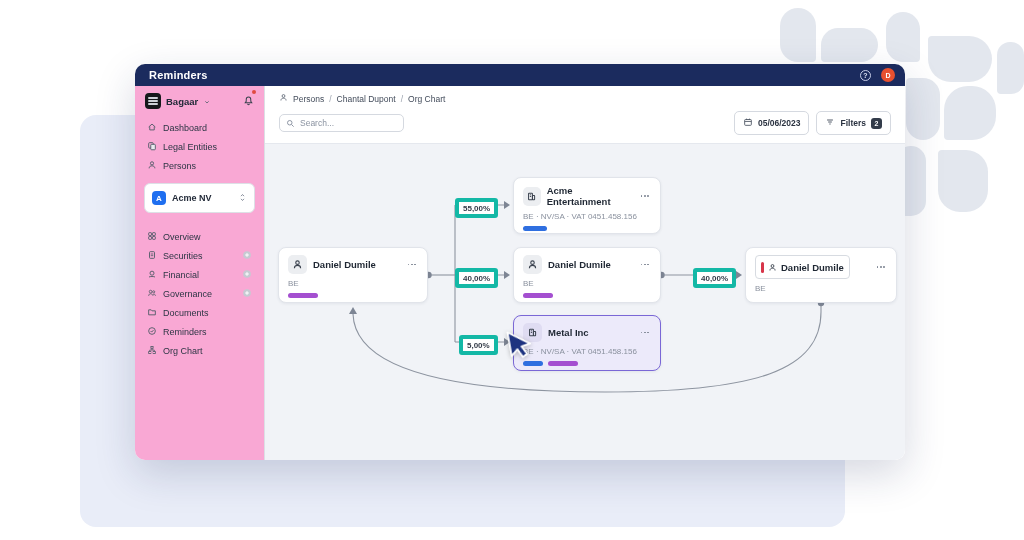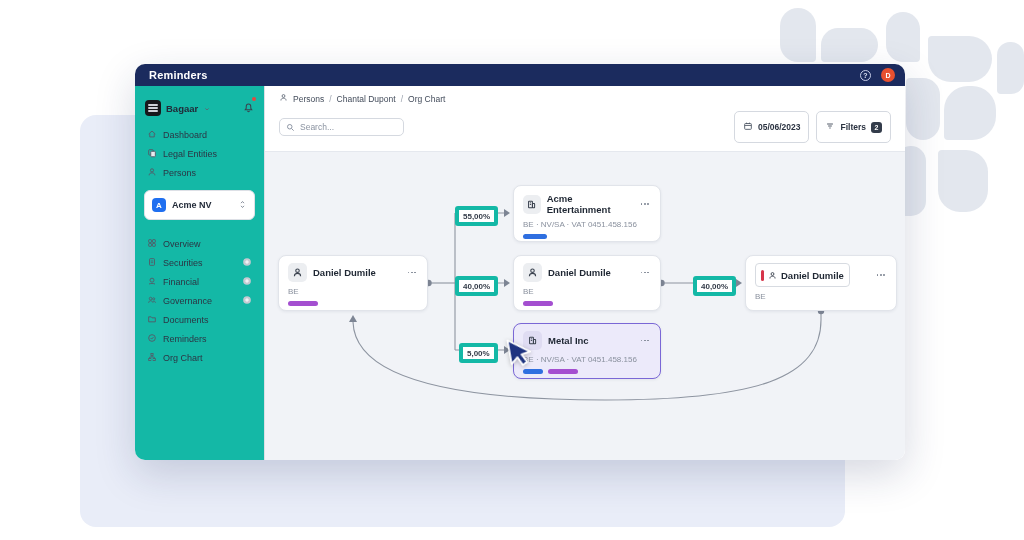--- a/index.html
+++ b/index.html
@@ -31,22 +31,22 @@
   .help-circle { width:11px; height:11px; border:1px solid #c6cde8; border-radius:50%;
                  color:#dde3f6; font-size:7px; display:flex; align-items:center;
                  justify-content:center; font-weight:bold; }
   .avatar { width:14px; height:14px; background:#e8502f; border-radius:50%; color:#fff;
             font-size:7px; font-weight:bold; display:flex; align-items:center; justify-content:center; }
 
   
   .win-body { flex:1; display:flex; min-height:0; }
 
   
-  .sidebar { width:130px; background:#14b8a6; border-right:1px solid #dcdfe5;
-             border-radius:0 0 0 10px; padding:11px 0 8px 0; display:flex; flex-direction:column; }
+  .sidebar { width:130px; background:#f9a8d4; border-right:1px solid #dcdfe5;
+             border-radius:0 0 0 10px; padding:4px 0 8px 0; display:flex; flex-direction:column; }
   .side-head { display:flex; align-items:center; padding:2px 10px 8px 10px; gap:5px; }
   .bagaar-logo { width:16px; height:16px; background:#17181b; border-radius:4px;
                  display:flex; flex-direction:column; justify-content:center; gap:1.5px; padding:0 3px; }
   .bagaar-logo i { display:block; height:1.5px; background:#cfd2d8; border-radius:1px; }
   .side-head .ws-name { font-size:9.5px; font-weight:bold; color:#222a38; }
   .bell-wrap { margin-left:auto; position:relative; }
   .notif-dot { position:absolute; right:-2px; top:-2px; width:4px; height:4px;
                background:#e14b42; border-radius:50%; }
   .nav-item { display:flex; align-items:center; gap:6px; padding:3.5px 12px;
               font-size:9px; color:#2c3544; cursor:default; }
@@ -66,21 +66,21 @@
   .breadcrumb { display:flex; align-items:center; gap:5px; font-size:8.5px; color:#5b6472; }
   .breadcrumb .crumb { color:#434c5b; }
   .breadcrumb .sep { color:#9aa1ad; }
   .controls { display:flex; align-items:center; margin-top:7px; }
   .mini-search { width:125px; height:18px; border:1px solid #d5d9e0; border-radius:5px;
                  background:#fff; display:flex; align-items:center; gap:5px; padding:0 6px; }
   .mini-search input { border:none; outline:none; font-size:8.5px; color:#444; width:100%;
                        font-family:"Liberation Sans", sans-serif; }
   .mini-search input::placeholder { color:#8b93a1; }
   .controls-right { margin-left:auto; display:flex; gap:7px; }
-  .btn { height:32px; border:1px solid #d5d9e0; border-radius:5px; background:#fff;
+  .btn { height:24px; border:1px solid #d5d9e0; border-radius:5px; background:#fff;
          display:flex; align-items:center; gap:5px; padding:0 8px; font-size:8.5px;
          color:#2a3240; font-weight:bold; }
   .badge { background:#333c4a; color:#fff; border-radius:3px; min-width:11px; height:11px;
            font-size:7px; display:flex; align-items:center; justify-content:center; padding:0 2px; }
 
   
   .canvas { position:relative; flex:1; background:#f1f3f7; border-radius:0 0 10px 0; overflow:hidden; }
   .edges-svg { position:absolute; left:0; top:0; }
 
   .node { position:absolute; background:#fff; border:1px solid #e1e4ea; border-radius:8px;

